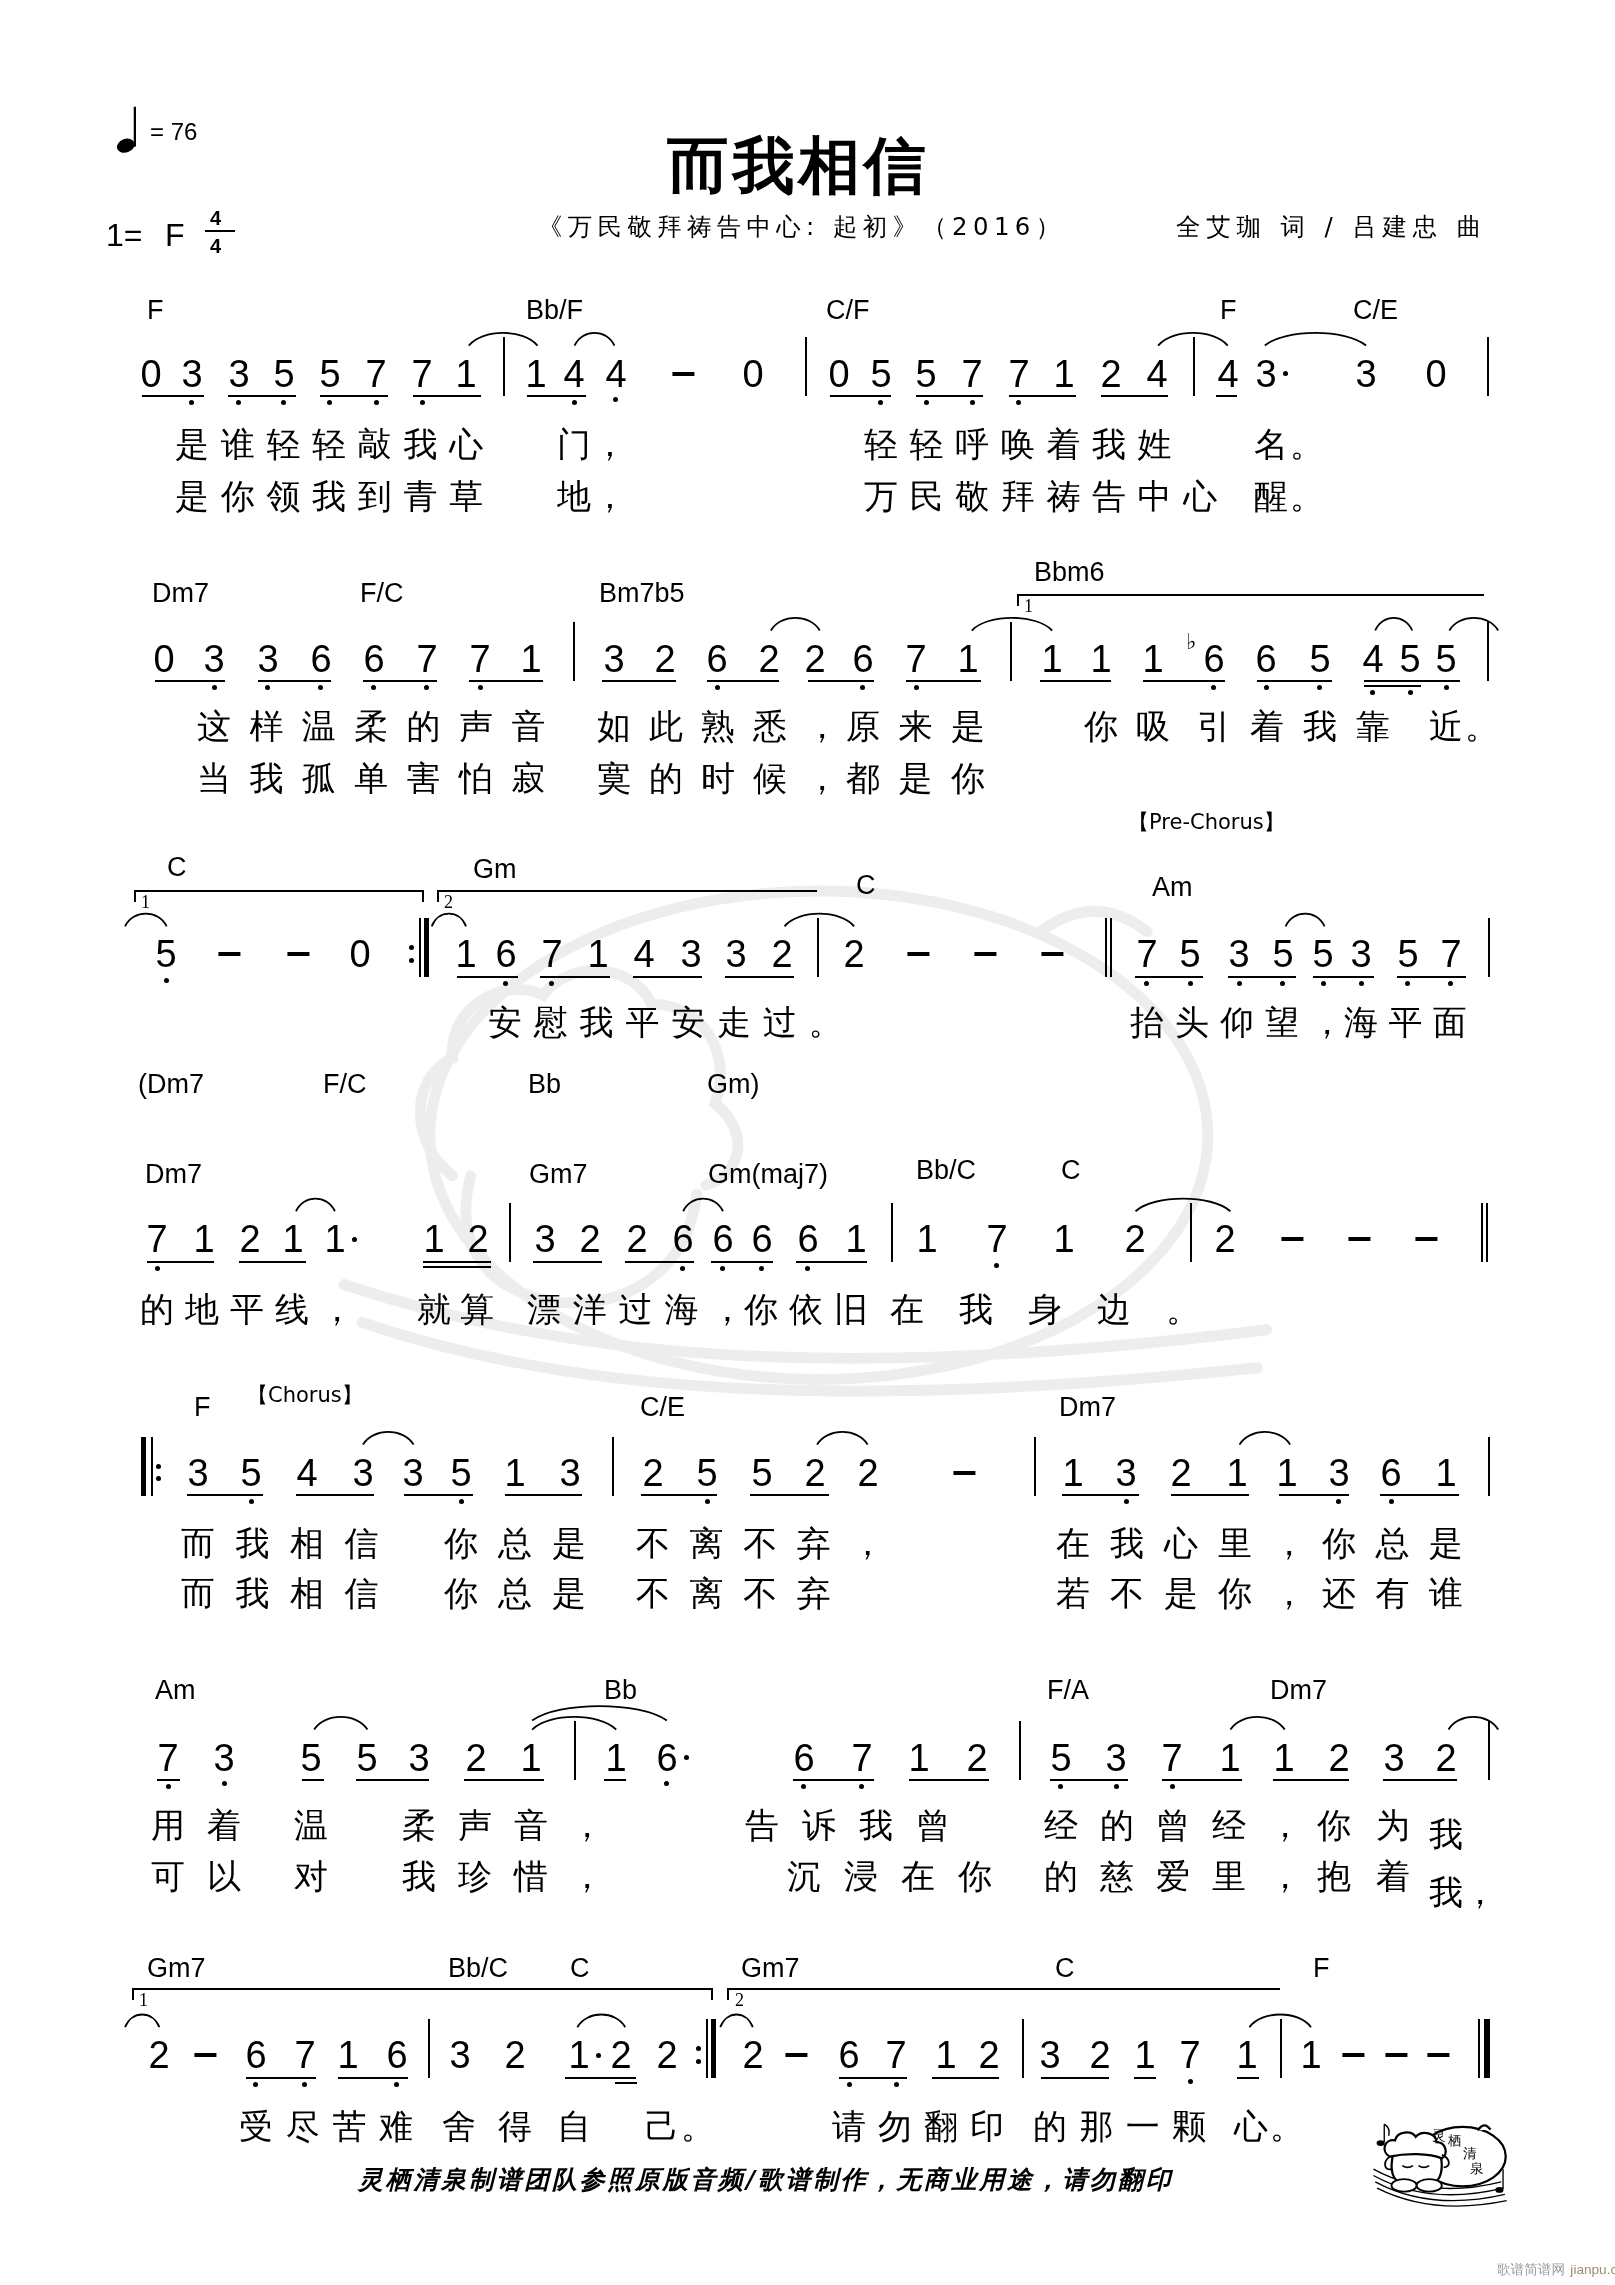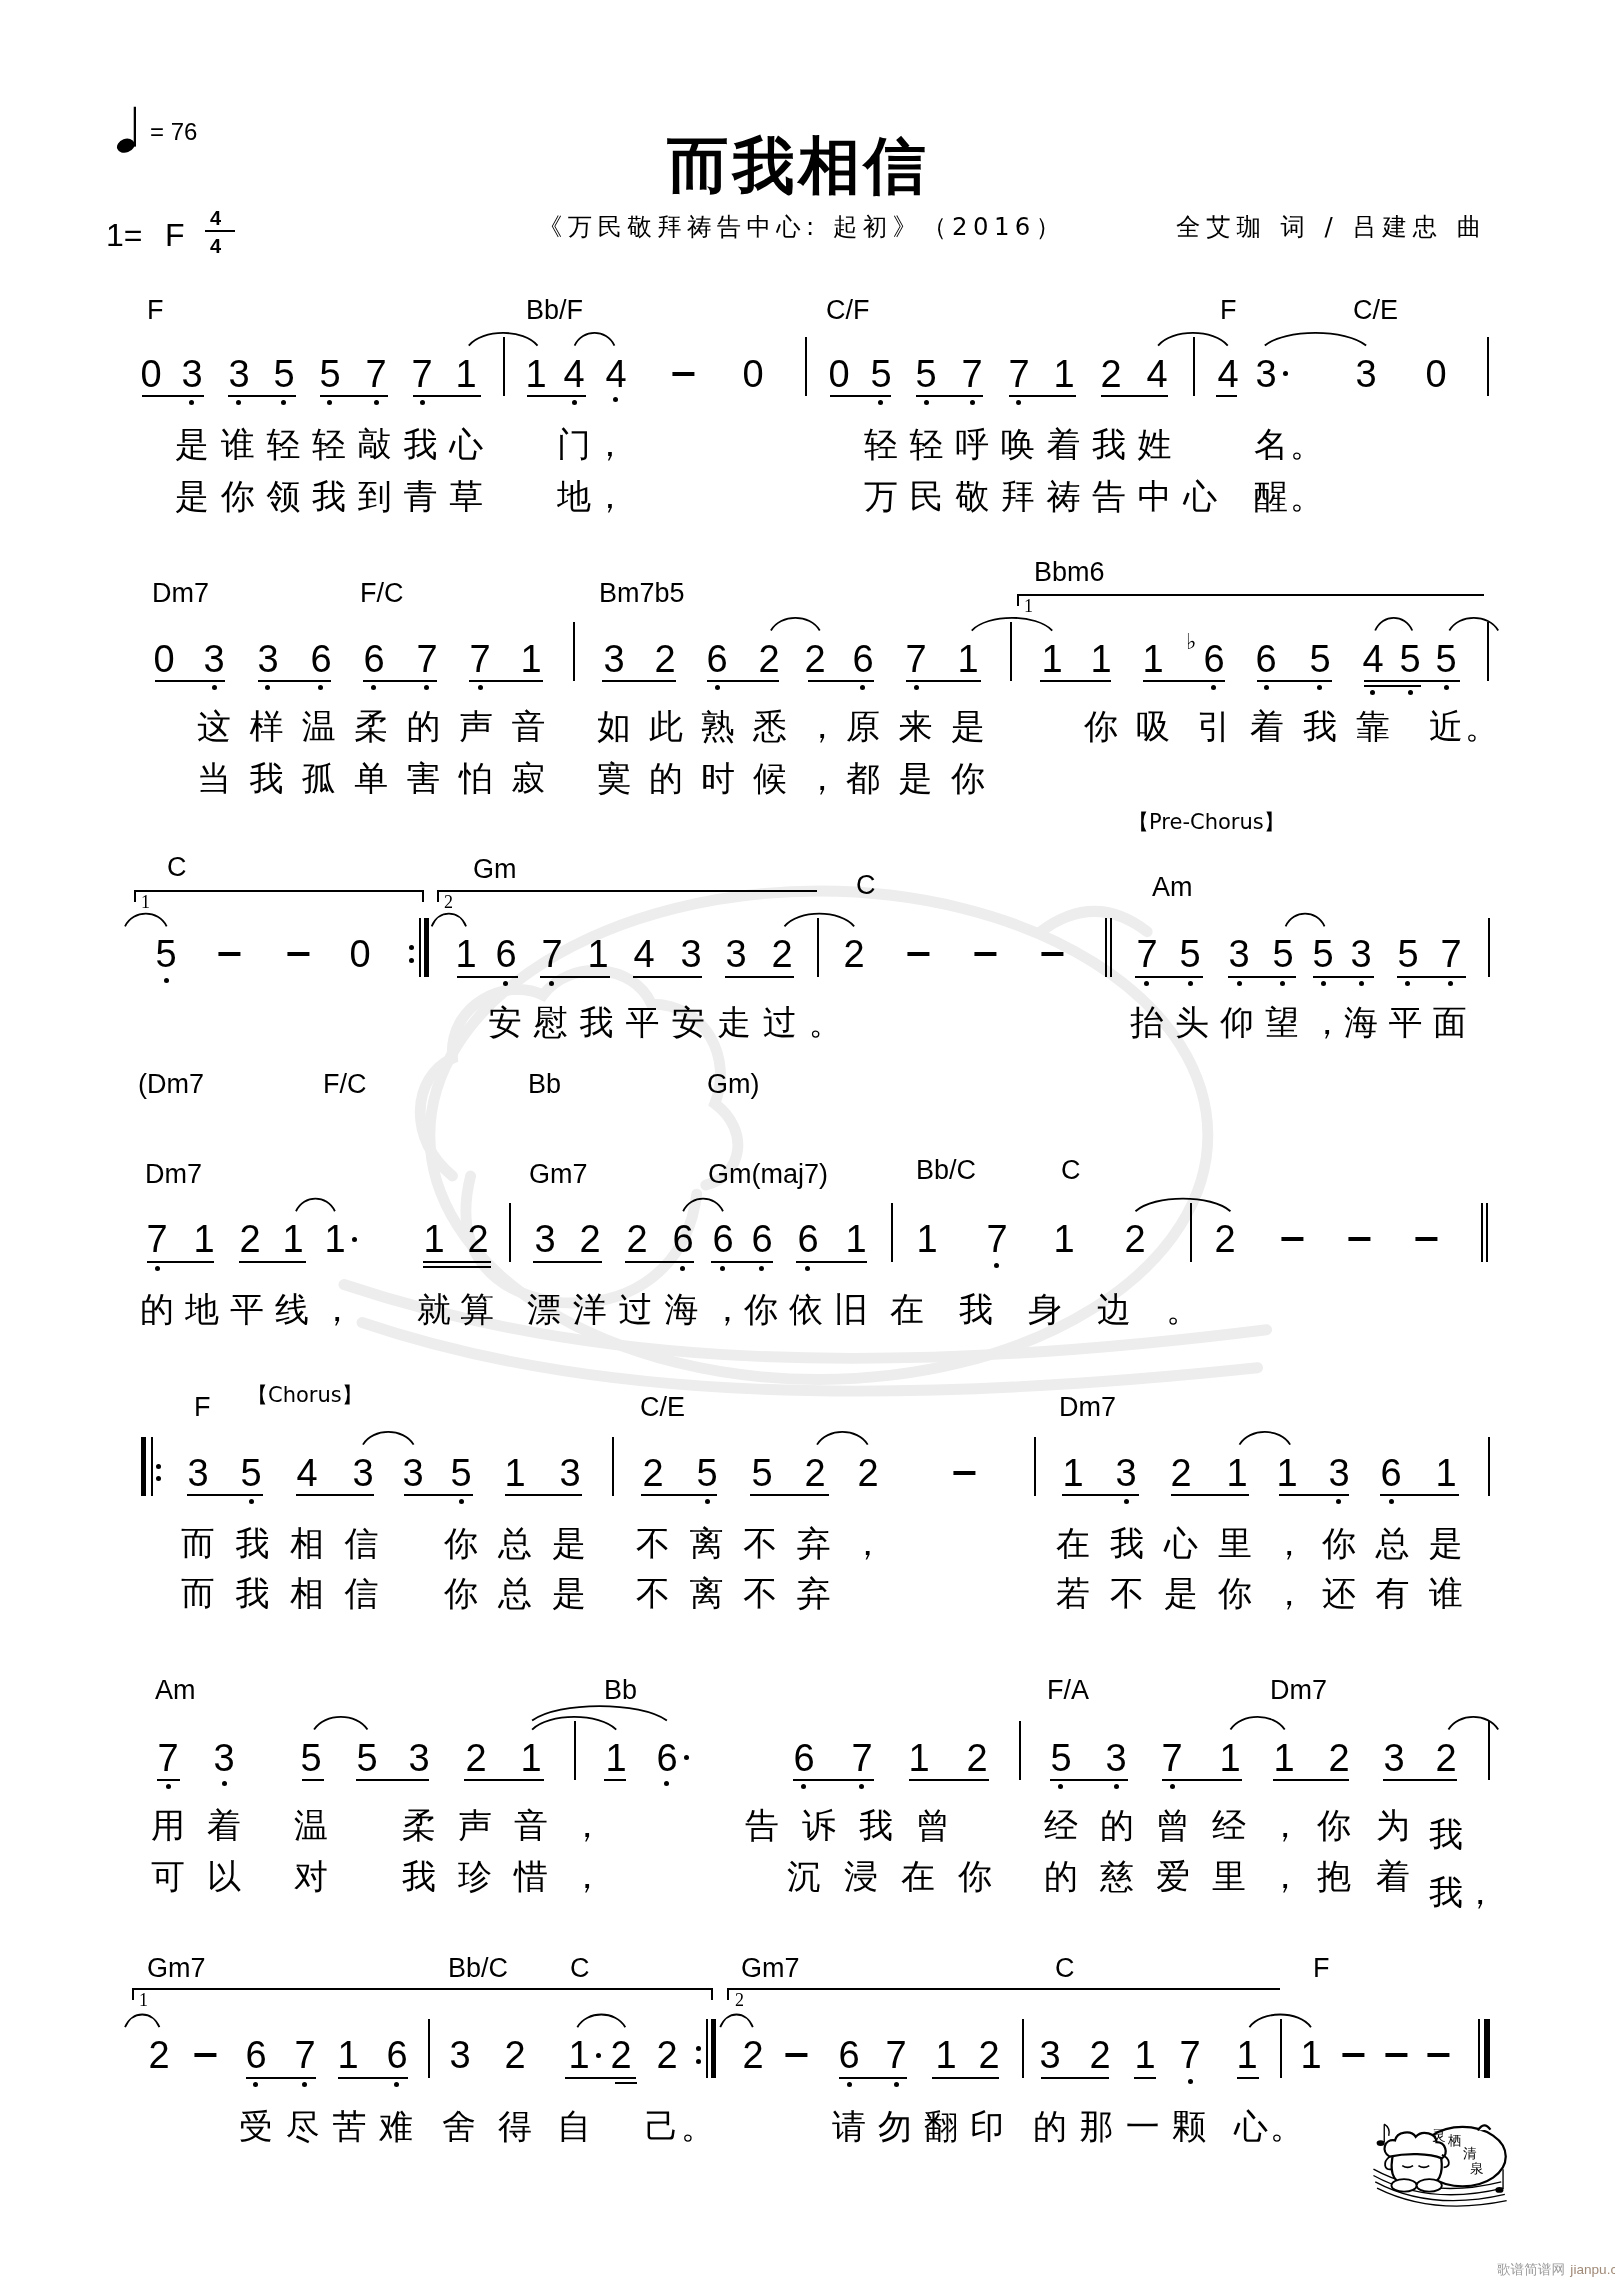--- a/index.html
+++ b/index.html
@@ -564,20 +564,21 @@
         <span class="lyric" style="left: 442px; top: 2109px; letter-spacing: 0px;">舍</span>
         <span class="lyric" style="left: 498px; top: 2109px; letter-spacing: 0px;">得</span>
         <span class="lyric" style="left: 557px; top: 2109px; letter-spacing: 0px;">自</span>
         <span class="lyric" style="left: 645px; top: 2109px; letter-spacing: 1.8px;">己。</span>
         <span class="lyric" style="left: 832px; top: 2109px; letter-spacing: 12px;">请勿翻印</span>
         <span class="lyric" style="left: 1033px; top: 2109px; letter-spacing: 12.4px;">的那一颗</span>
         <span class="lyric" style="left: 1234px; top: 2109px; letter-spacing: 1.8px;">心。</span>
       </div>
     </div>
 
+  <span class="hdr notice" style="left:358px;top:2167px;">灵栖清泉制谱团队参照原版音频/歌谱制作，无商业用途，请勿翻印</span>
 
   <svg class="logo-art" style="left:1366px;top:2117px;" width="149" height="90" viewBox="0 0 165 100">
     <g fill="none" stroke="#000" stroke-width="1.5">
       <path d="M8,58 Q70,92 150,72"></path>
       <path d="M8,65 Q70,99 152,79"></path>
       <path d="M10,72 Q72,105 154,86"></path>
       <path d="M12,79 Q74,110 156,93"></path>
     </g>
     <ellipse cx="107" cy="44" rx="48" ry="33" fill="#fff" stroke="#000" stroke-width="2.5"></ellipse>
     <path d="M124,15 Q131,4 138,14" fill="#fff" stroke="#000" stroke-width="2.5"></path>

